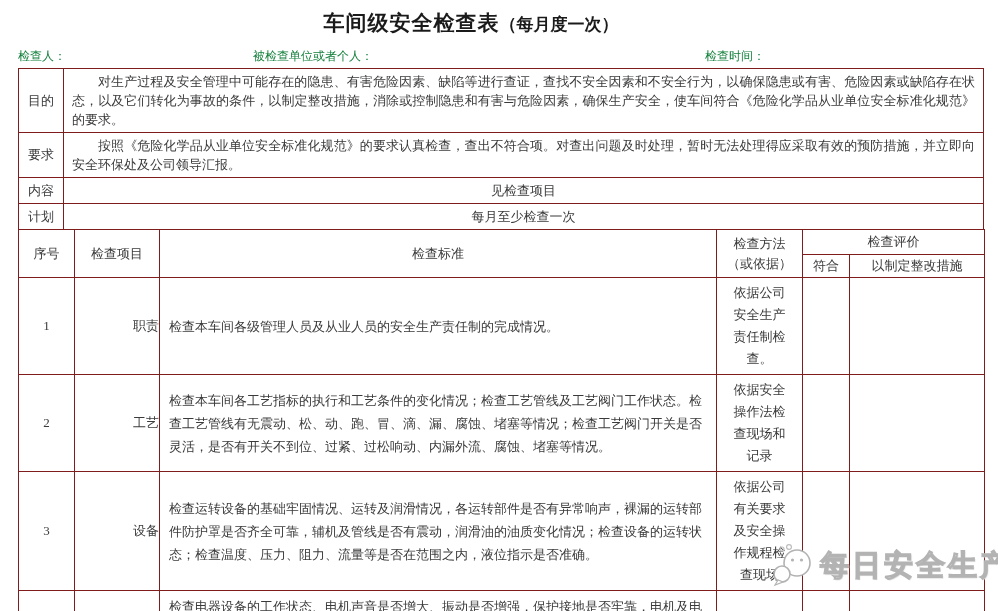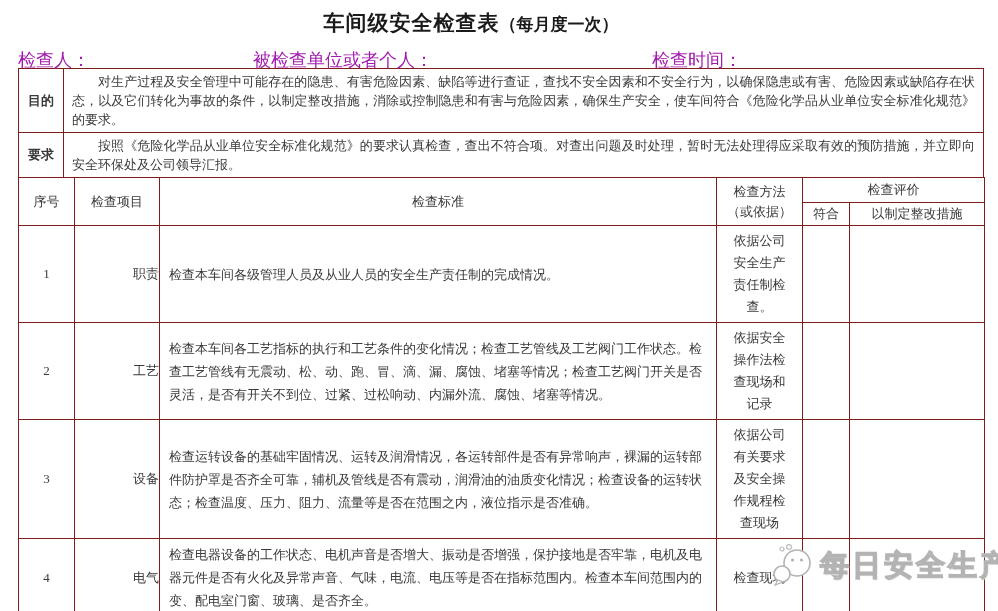--- a/index.html
+++ b/index.html
@@ -19,41 +19,41 @@
     font-family: "Liberation Sans", sans-serif;
     font-weight: bold; font-size: 21px; color: #1a1a1a;
     letter-spacing: 1px; display: inline;
   }
   .title-sub {
     font-family: "Liberation Sans", sans-serif;
     font-weight: bold; font-size: 17px; color: #1a1a1a; display: inline;
   }
 
   
-  .info-row { position: relative; height: 24px; font-size: 18px; color: #a21caf; }
+  .info-row { position: relative; height: 24px; font-size: 12px; color: #15803d; }
   .info-row span { position: absolute; top: 4px; white-space: nowrap; }
   .info-inspector { left: 18px; }
   .info-inspected { left: 253px; }
-  .info-time { left: 652px; }
+  .info-time { left: 705px; }
 
   
   table {
     border-collapse: collapse; table-layout: fixed;
     width: 966px; margin-left: 18px;
     font-size: 13px; color: #3a3a3a;
   }
   td, th {
     border: 1px solid #7f1d1d;
     font-weight: normal;
     vertical-align: middle;
     overflow: hidden;
   }
 
   
-  .meta-table td.label { text-align: center; width: 45px; padding: 2px; font-weight: bold; }
+  .meta-table td.label { text-align: center; width: 45px; padding: 2px; }
   .meta-table td.content { padding: 3px 8px; line-height: 19px; text-align: justify; }
   .meta-table td.content.indent { text-indent: 2em; }
   .meta-table td.content.center { text-align: center; text-indent: 0; }
   .meta-table tr.r-mudi   { height: 50px; }
   .meta-table tr.r-yaoqiu { height: 38px; }
   .meta-table tr.r-short  { height: 21px; }
 
   
   .main-table { margin-top: -1px; }
   .main-table th { text-align: center; line-height: 20px; }
@@ -101,20 +101,28 @@
 
   <table class="meta-table">
     <tbody>
         <tr class="r-mudi">
       <td class="label">目的</td>
       <td class="content indent">对生产过程及安全管理中可能存在的隐患、有害危险因素、缺陷等进行查证，查找不安全因素和不安全行为，以确保隐患或有害、危险因素或缺陷存在状态，以及它们转化为事故的条件，以制定整改措施，消除或控制隐患和有害与危险因素，确保生产安全，使车间符合《危险化学品从业单位安全标准化规范》的要求。</td>
     </tr>
     <tr class="r-yaoqiu">
       <td class="label">要求</td>
       <td class="content indent">按照《危险化学品从业单位安全标准化规范》的要求认真检查，查出不符合项。对查出问题及时处理，暂时无法处理得应采取有效的预防措施，并立即向安全环保处及公司领导汇报。</td>
+    </tr>
+    <tr class="r-short">
+      <td class="label">内容</td>
+      <td class="content center">见检查项目</td>
+    </tr>
+    <tr class="r-short">
+      <td class="label">计划</td>
+      <td class="content center">每月至少检查一次</td>
     </tr>
   </tbody>
     </table>
 
   <table class="main-table">
     <colgroup>
       <col style="width:56px">
         <col style="width:85px">
         <col style="width:557px">
       <col style="width:86px">

